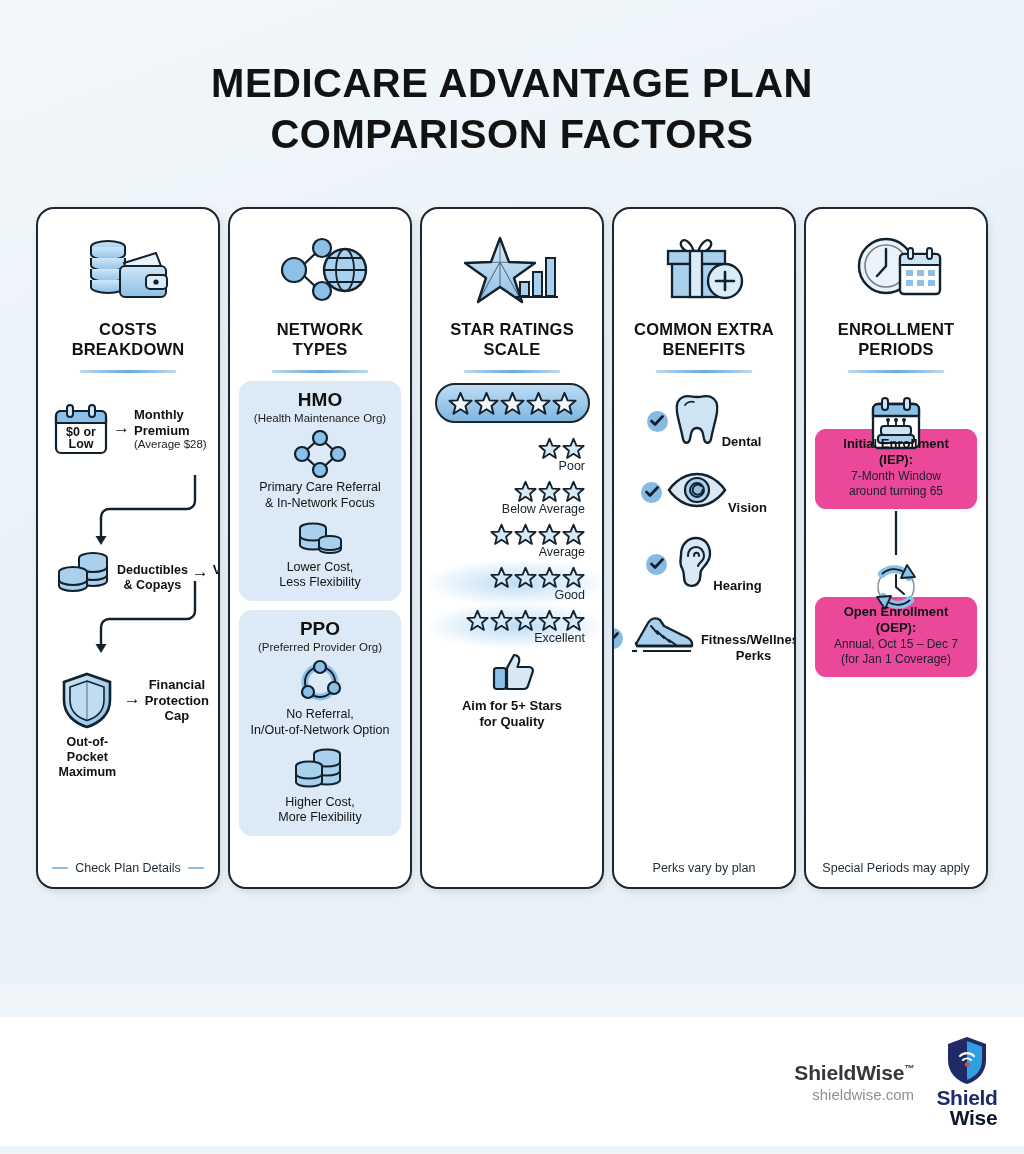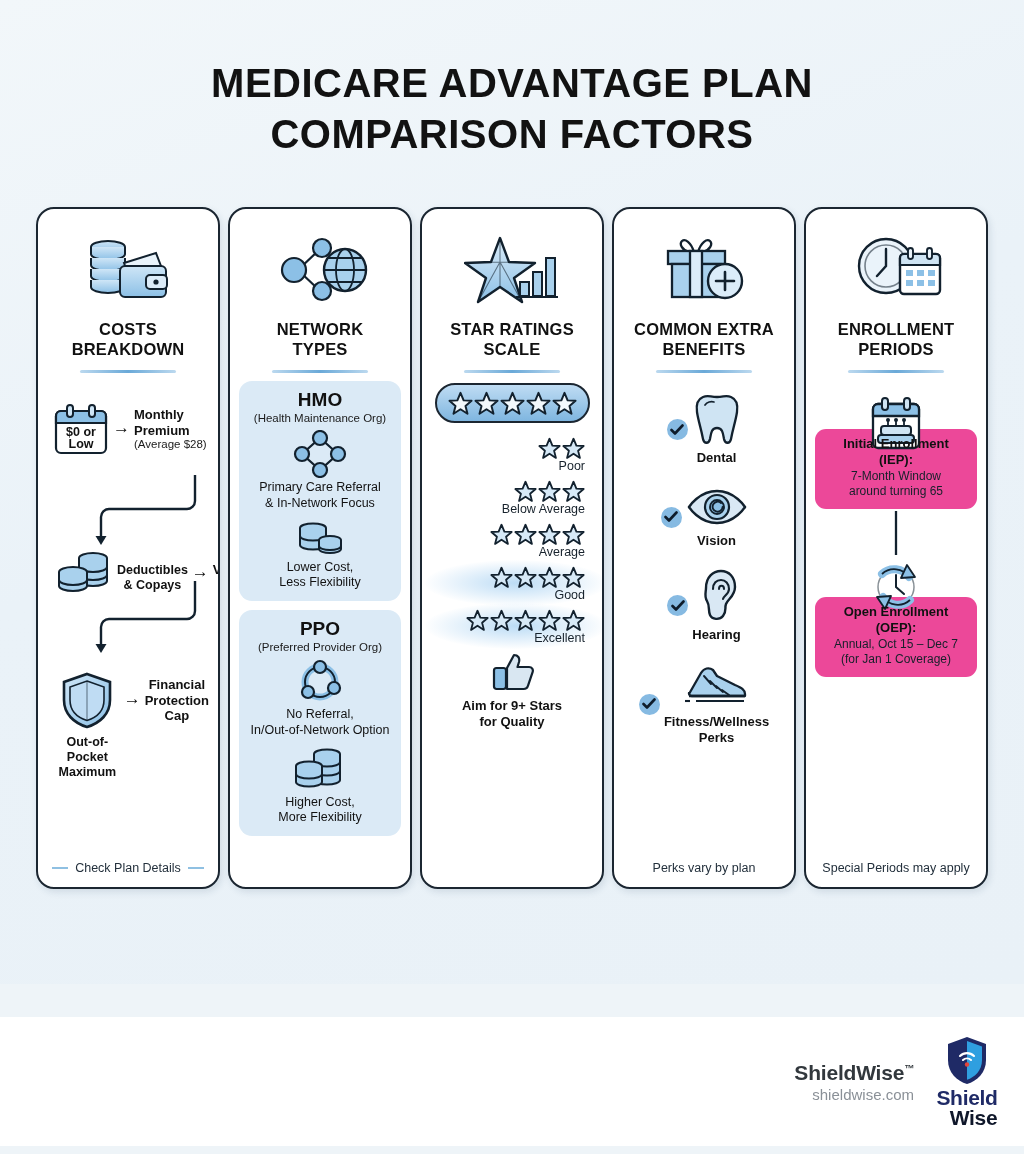--- a/index.html
+++ b/index.html
@@ -64,21 +64,21 @@
   .rate-lbl { font-size:12.5px; color:#17222c; position:relative; z-index:1; margin-top:-1px;}
   .aim { text-align:center; margin-top:4px; }
   .aim-txt { font-size:13px; font-weight:bold; color:#111; line-height:1.2; margin-top:2px; }
 
   
   .benefit { display:flex; align-items:center; gap:4px; margin-bottom:10px;
              justify-content:center; }
   .check { width:21px; height:21px; border-radius:50%; background:#86bae2;
            display:flex; align-items:center; justify-content:center; flex:0 0 auto; }
   .check svg { display:block; }
-  .benefit-col { display:flex; flex-direction:column; align-items:center; }
+  .benefit-col { display:flex; flex-direction:row; align-items:flex-end; }
   .benefit-lbl { font-size:13px; font-weight:bold; color:#111; text-align:center;
                  line-height:1.2; margin-top:1px; }
 
   
   .period-wrap { position:relative; width:100%; }
   .period-ic { display:flex; justify-content:center; }
   .period-box { background:#ec4899; border-radius:11px; padding:7px 6px 10px;
                 text-align:center; margin-top:-24px; }
   .period-name { font-size:13px; font-weight:bold; color:#111; line-height:1.22; }
   .period-txt { font-size:12px; color:#16202a; line-height:1.25; margin-top:1px; }
@@ -450,21 +450,21 @@
             </div>
           </div>
         <div class="aim">
           <div>
             <svg width="44" height="40" viewBox="0 0 44 40">
               <path d="M17 16 L24 3 c4 0 6 3 5 7 l-1.5 5 H39 c3 0 4.5 2.5 3.6 5.2 l-4.4 13C37.5 35.6 35.8 37 33.6 37 H17z" fill="#d9e7f2" stroke="#12212e" stroke-width="2.2" stroke-linejoin="round"></path>
               <rect x="4" y="16" width="12" height="21" rx="2.5" fill="#8cc0e6" stroke="#12212e" stroke-width="2.2"></rect>
             </svg>
           </div>
           <div class="aim-txt">
-            <span>Aim for 9+ Stars</span><br>
+            <span>Aim for 5+ Stars</span><br>
             <span>for Quality</span>
           </div>
         </div>
       </div>
     </div>
 
     <div class="card">
       <div class="card-icon">
         <svg width="90" height="72" viewBox="0 0 90 72">
           <path d="M30 18c-7-2-10-8-7-11 3-2.6 9 1 12 11M44 18c7-2 10-8 7-11-3-2.6-9 1-12 11" fill="none" stroke="#12212e" stroke-width="2.3"></path>

